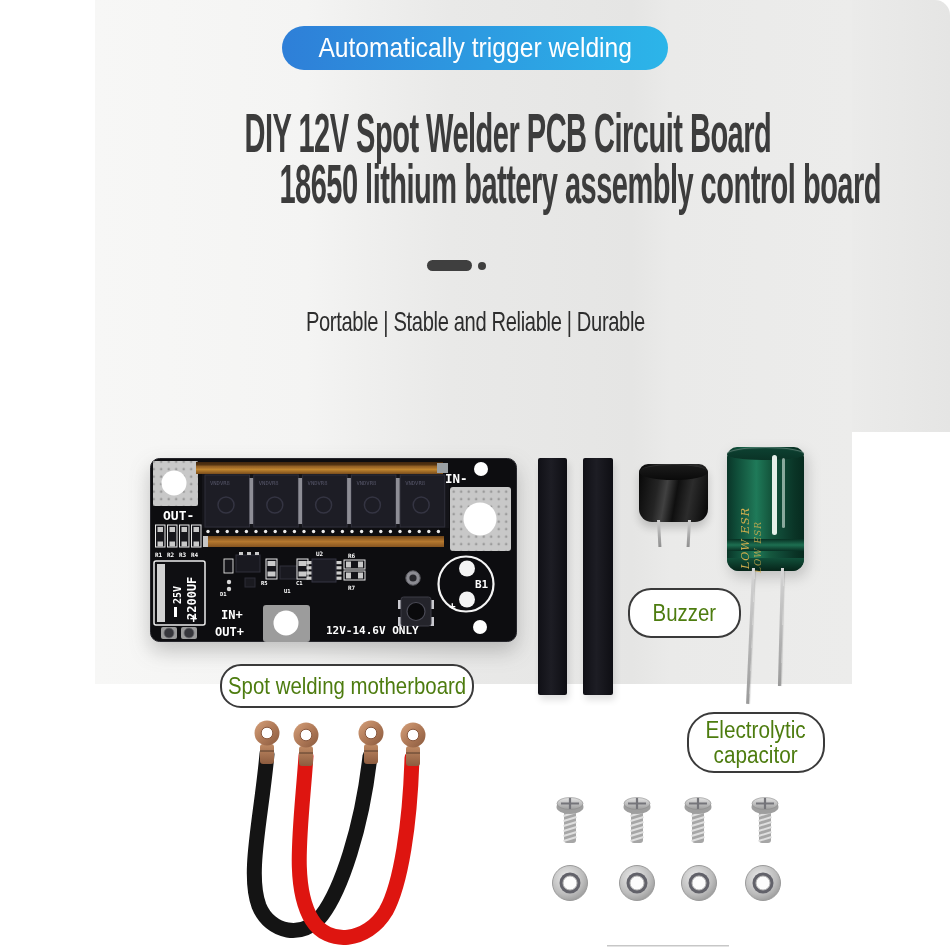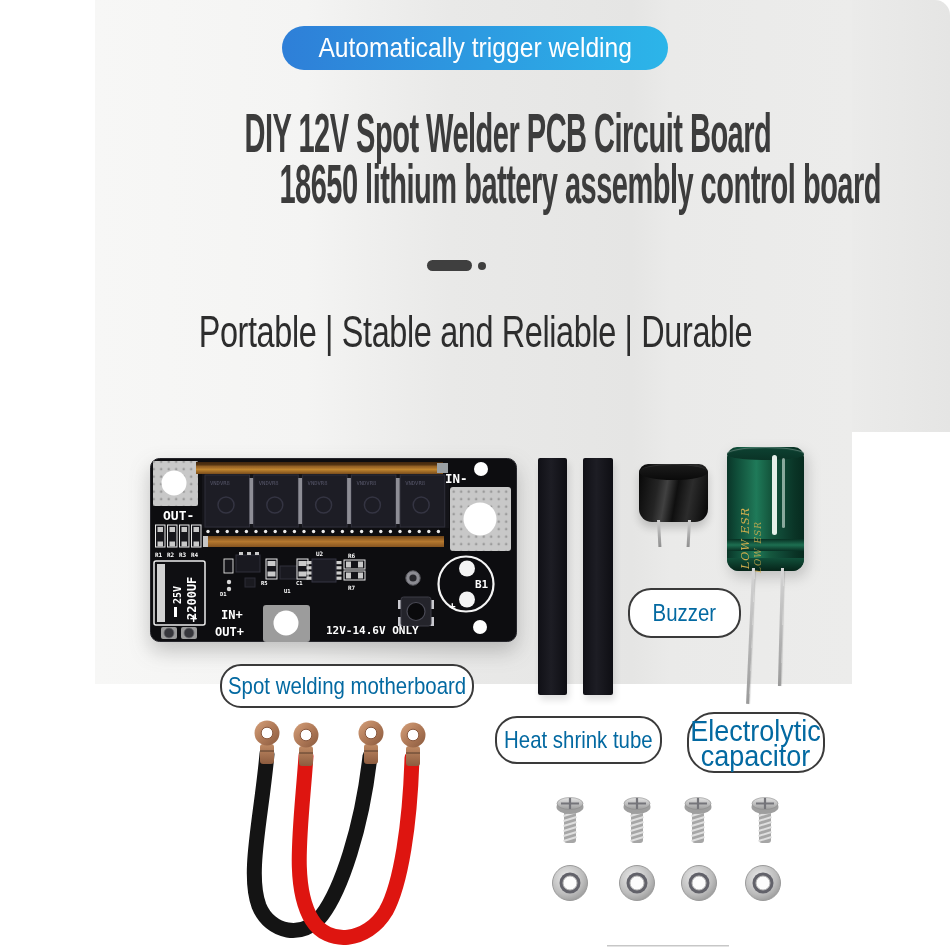--- a/index.html
+++ b/index.html
@@ -18,21 +18,21 @@
   .banner span{display:inline-block;white-space:nowrap;transform:scaleX(.88);transform-origin:center;}
   
   .title{left:0;top:107px;width:950px;text-align:center;color:#3c3c3c;font-weight:bold;
     font-size:56px;line-height:51px;letter-spacing:-1px;}
   .title span{display:inline-block;white-space:nowrap;transform:scaleX(.72);transform-origin:center;}
   .t-line{display:block;}
   
   .div-dash{left:427px;top:260px;width:45px;height:11px;border-radius:6px;background:#3f3f3f;}
   .div-dot{left:478px;top:262px;width:8px;height:8px;border-radius:50%;background:#3f3f3f;}
   
-  .subtitle{left:0;top:306px;width:950px;text-align:center;color:#2d2d2d;font-size:45px;letter-spacing:-.5px;}
+  .subtitle{left:0;top:306px;width:950px;text-align:center;color:#2d2d2d;font-size:28px;letter-spacing:-.5px;}
   .subtitle span{display:inline-block;white-space:nowrap;transform:scaleX(.72);transform-origin:center;}
   
   svg.pcb{left:150px;top:458px;width:367px;height:184px;filter:drop-shadow(0 9px 10px rgba(70,70,70,.30));}
   .pcb-mono{font-family:"DejaVu Sans Mono",monospace;font-weight:bold;fill:#ffffff;}
   
   .tube{top:458px;width:29px;height:237px;background:linear-gradient(90deg,#101016,#1d1d24 45%,#0e0e13);
     border-radius:2px;box-shadow:2px 5px 7px rgba(0,0,0,.12);}
   .tube1{left:538px;} .tube2{left:583px;width:30px;}
   
   .buzzer{left:639px;top:464px;width:69px;height:58px;border-radius:9px 9px 13px 13px;
@@ -57,26 +57,26 @@
     background:linear-gradient(#11503a,#062419);}
   .cap-gold{position:absolute;left:-40px;top:56px;width:118px;height:14px;color:#cfae4e;
     font-family:"DejaVu Serif",serif;font-style:italic;font-size:11px;letter-spacing:1px;
     transform:rotate(-90deg);transform-origin:center;white-space:nowrap;}
   .cap-gold2{top:60px;left:-26px;font-size:9px;opacity:.8;}
   .leg{width:3px;background:linear-gradient(#d6d6d6,#9a9a9a);transform-origin:top;box-shadow:1px 0 1px rgba(0,0,0,.15);}
   .leg1{left:752px;top:568px;height:136px;transform:rotate(2.5deg);}
   .leg2{left:781px;top:568px;height:118px;transform:rotate(1.5deg);}
   
   .pill{background:#fff;border:2px solid #3a3a3a;display:flex;align-items:center;justify-content:center;
-    color:#0369a1;font-size:24px;z-index:6;text-align:center;}
+    color:#4d7c0f;font-size:24px;z-index:6;text-align:center;}
   .pill span{display:inline-block;white-space:nowrap;transform:scaleX(.85);transform-origin:center;}
   .pill-mb{left:220px;top:664px;width:250px;height:40px;border-radius:21px;}
   .pill-hs{left:495px;top:716px;width:163px;height:44px;border-radius:22px;}
   .pill-bz{left:628px;top:588px;width:109px;height:46px;border-radius:23px;}
-  .pill-ec{left:687px;top:712px;width:134px;height:57px;border-radius:27px;font-size:30px;line-height:25px;}
+  .pill-ec{left:687px;top:712px;width:134px;height:57px;border-radius:27px;font-size:23px;line-height:25px;}
   .pill-ec .two{transform:scaleX(.9);}
   .pill-ec .two b{display:block;font-weight:normal;}
   svg.bottom-art{left:0;top:0;width:950px;height:950px;}
 </style>
 </head>
 <body>
 
 <div class="stage">
 
   <div class="abs bg-main"></div>
@@ -411,23 +411,20 @@
         <use href="#nutDef" x="129"></use>
         <use href="#nutDef" x="193"></use>
     </g>
 
     <rect x="607" y="945" width="122" height="1.5" fill="#c7c7c7"></rect>
   </svg>
 
   <div class="abs pill pill-mb">
     <span>Spot welding motherboard</span>
   </div>
-  <div class="abs pill pill-hs">
-    <span>Heat shrink tube</span>
-  </div>
   <div class="abs pill pill-bz">
     <span>Buzzer</span>
   </div>
   <div class="abs pill pill-ec">
     <span class="two">
       <b>Electrolytic</b>
       <b>capacitor</b>
     </span>
   </div>
 

